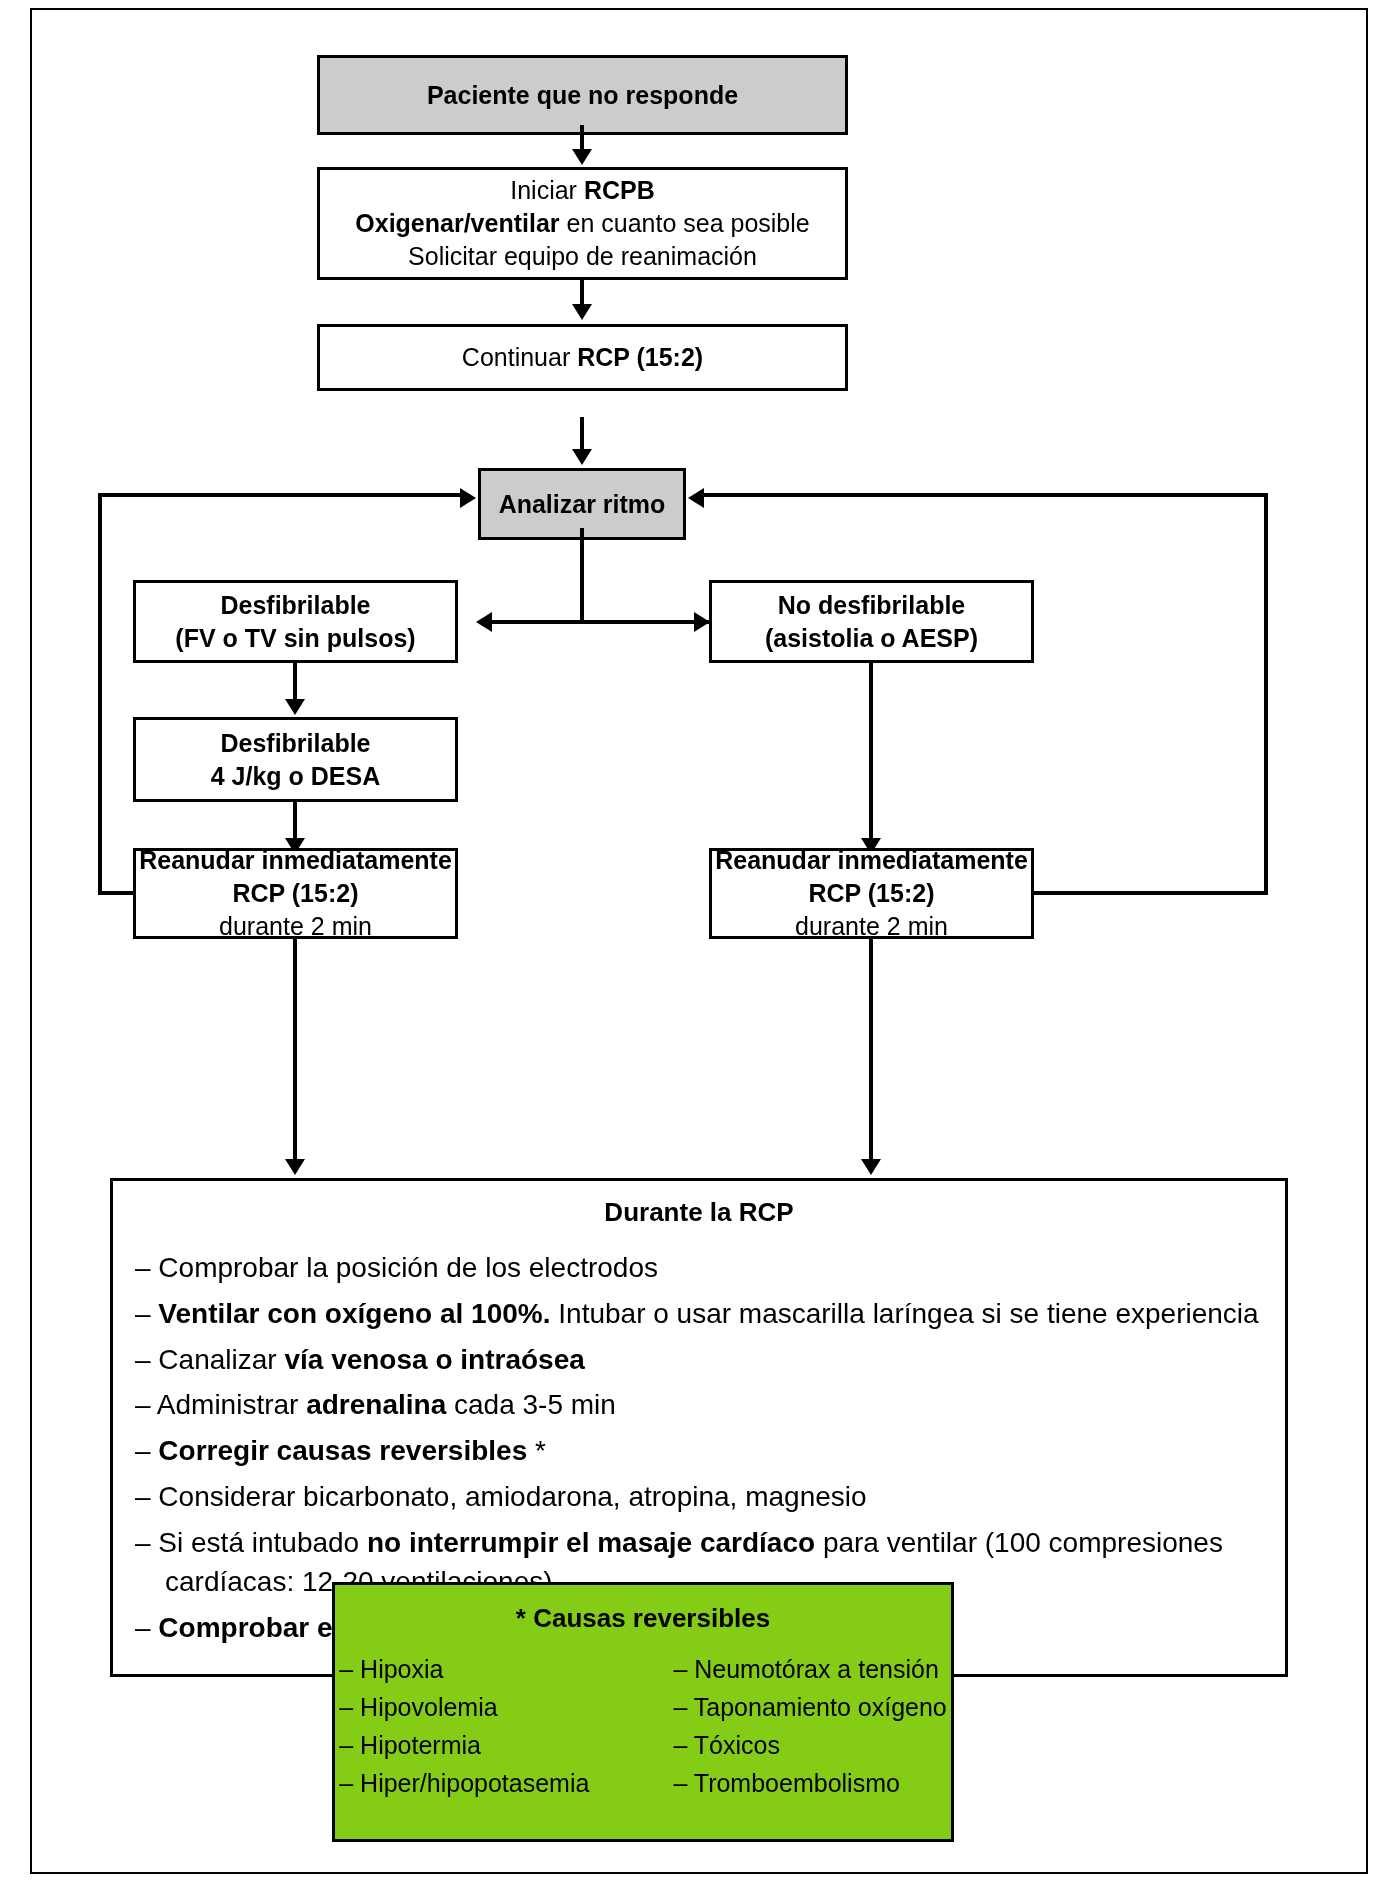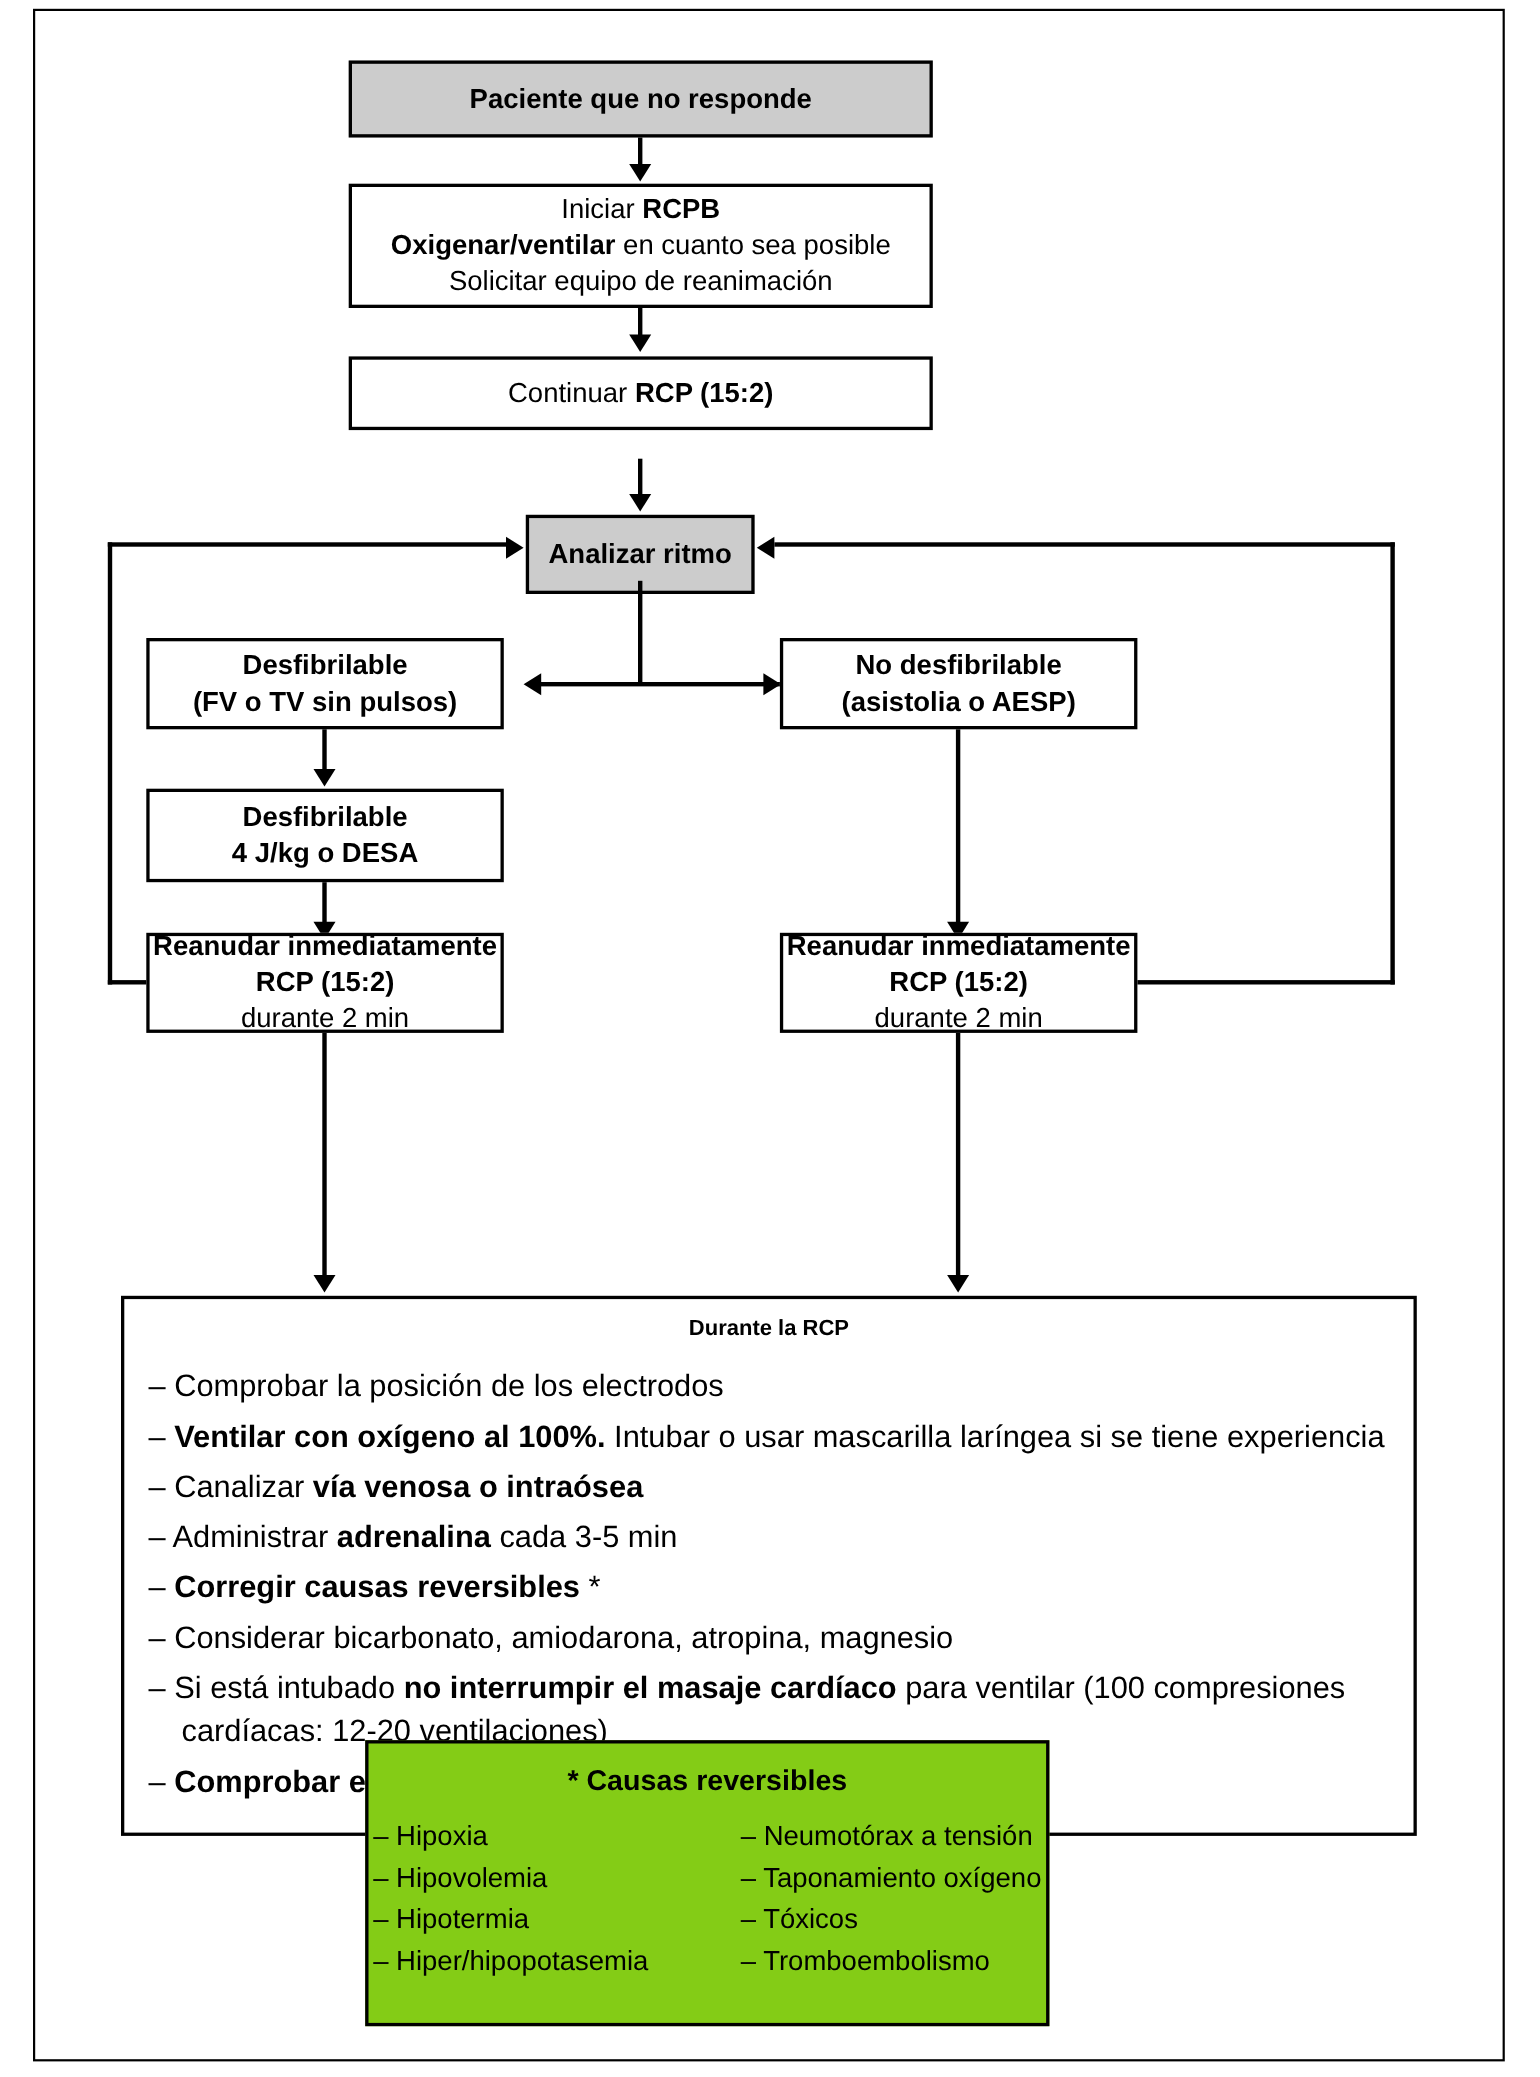--- a/index.html
+++ b/index.html
@@ -85,21 +85,21 @@
     top: 1178px;
     width: 1178px;
     box-sizing: border-box;
     border: 3px solid #000;
     background: #fff;
     padding: 16px 22px 20px 22px;
   }
   #during-cpr .panel-title {
     text-align: center;
     font-weight: bold;
-    font-size: 20px;
+    font-size: 26px;
     margin-bottom: 20px;
   }
   #during-cpr ul {
     list-style: none;
     margin: 0;
     padding: 0;
     font-size: 28px;
     line-height: 1.42;
   }
   #during-cpr li {
@@ -135,21 +135,21 @@
   }
   #reversible .col { }
   #reversible .item { white-space: nowrap; }
 </style>
 </head>
 <body>
 
 <div id="page">
   <div class="page-frame"></div>
 
-  <div class="box shaded" style="left:317px; top:55px; width:531px; height:70px;">
+  <div class="box shaded" style="left:317px; top:55px; width:531px; height:80px;">
     <div class="line" style="font-weight:bold;">Paciente que no responde</div>
   </div>
 
   <div class="vline" style="left:580px; top:125px; height:26px;"></div>
   <div class="arrow-down" style="left:572px; top:149px;"></div>
 
   <div class="box" style="left:317px; top:167px; width:531px; height:113px;">
     <div class="line">
       <span>Iniciar </span><b>RCPB</b>
     </div>

